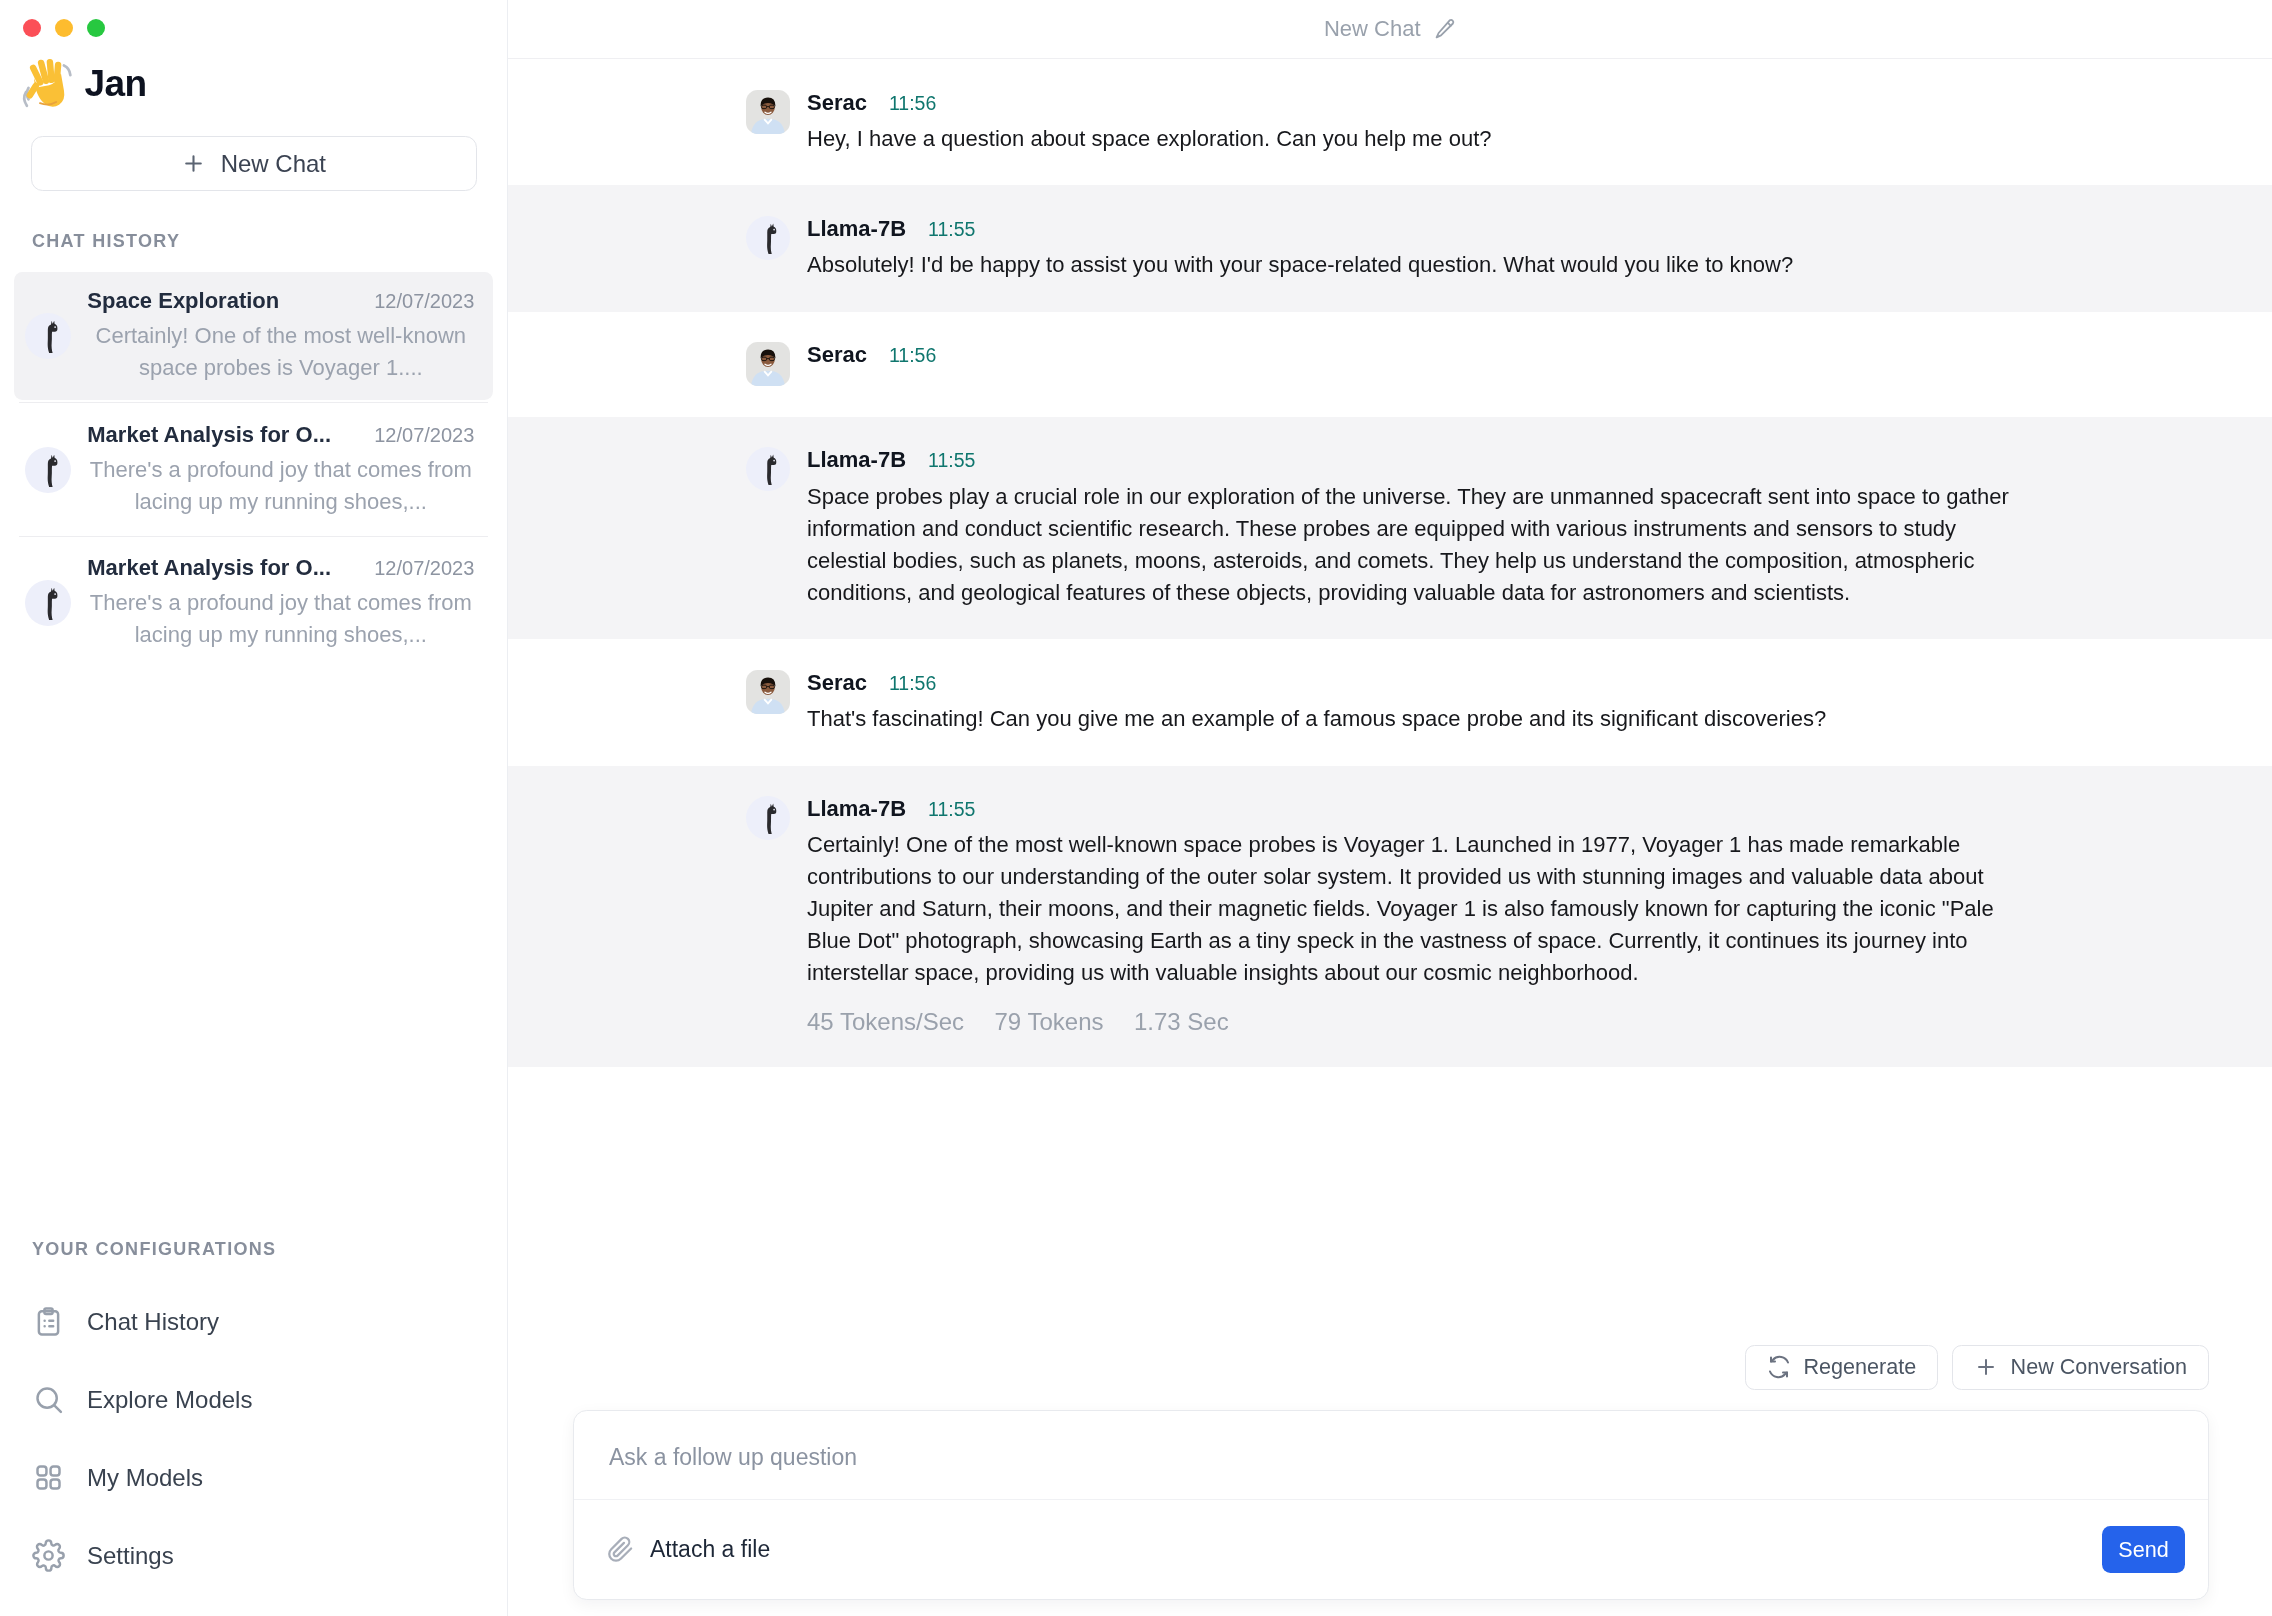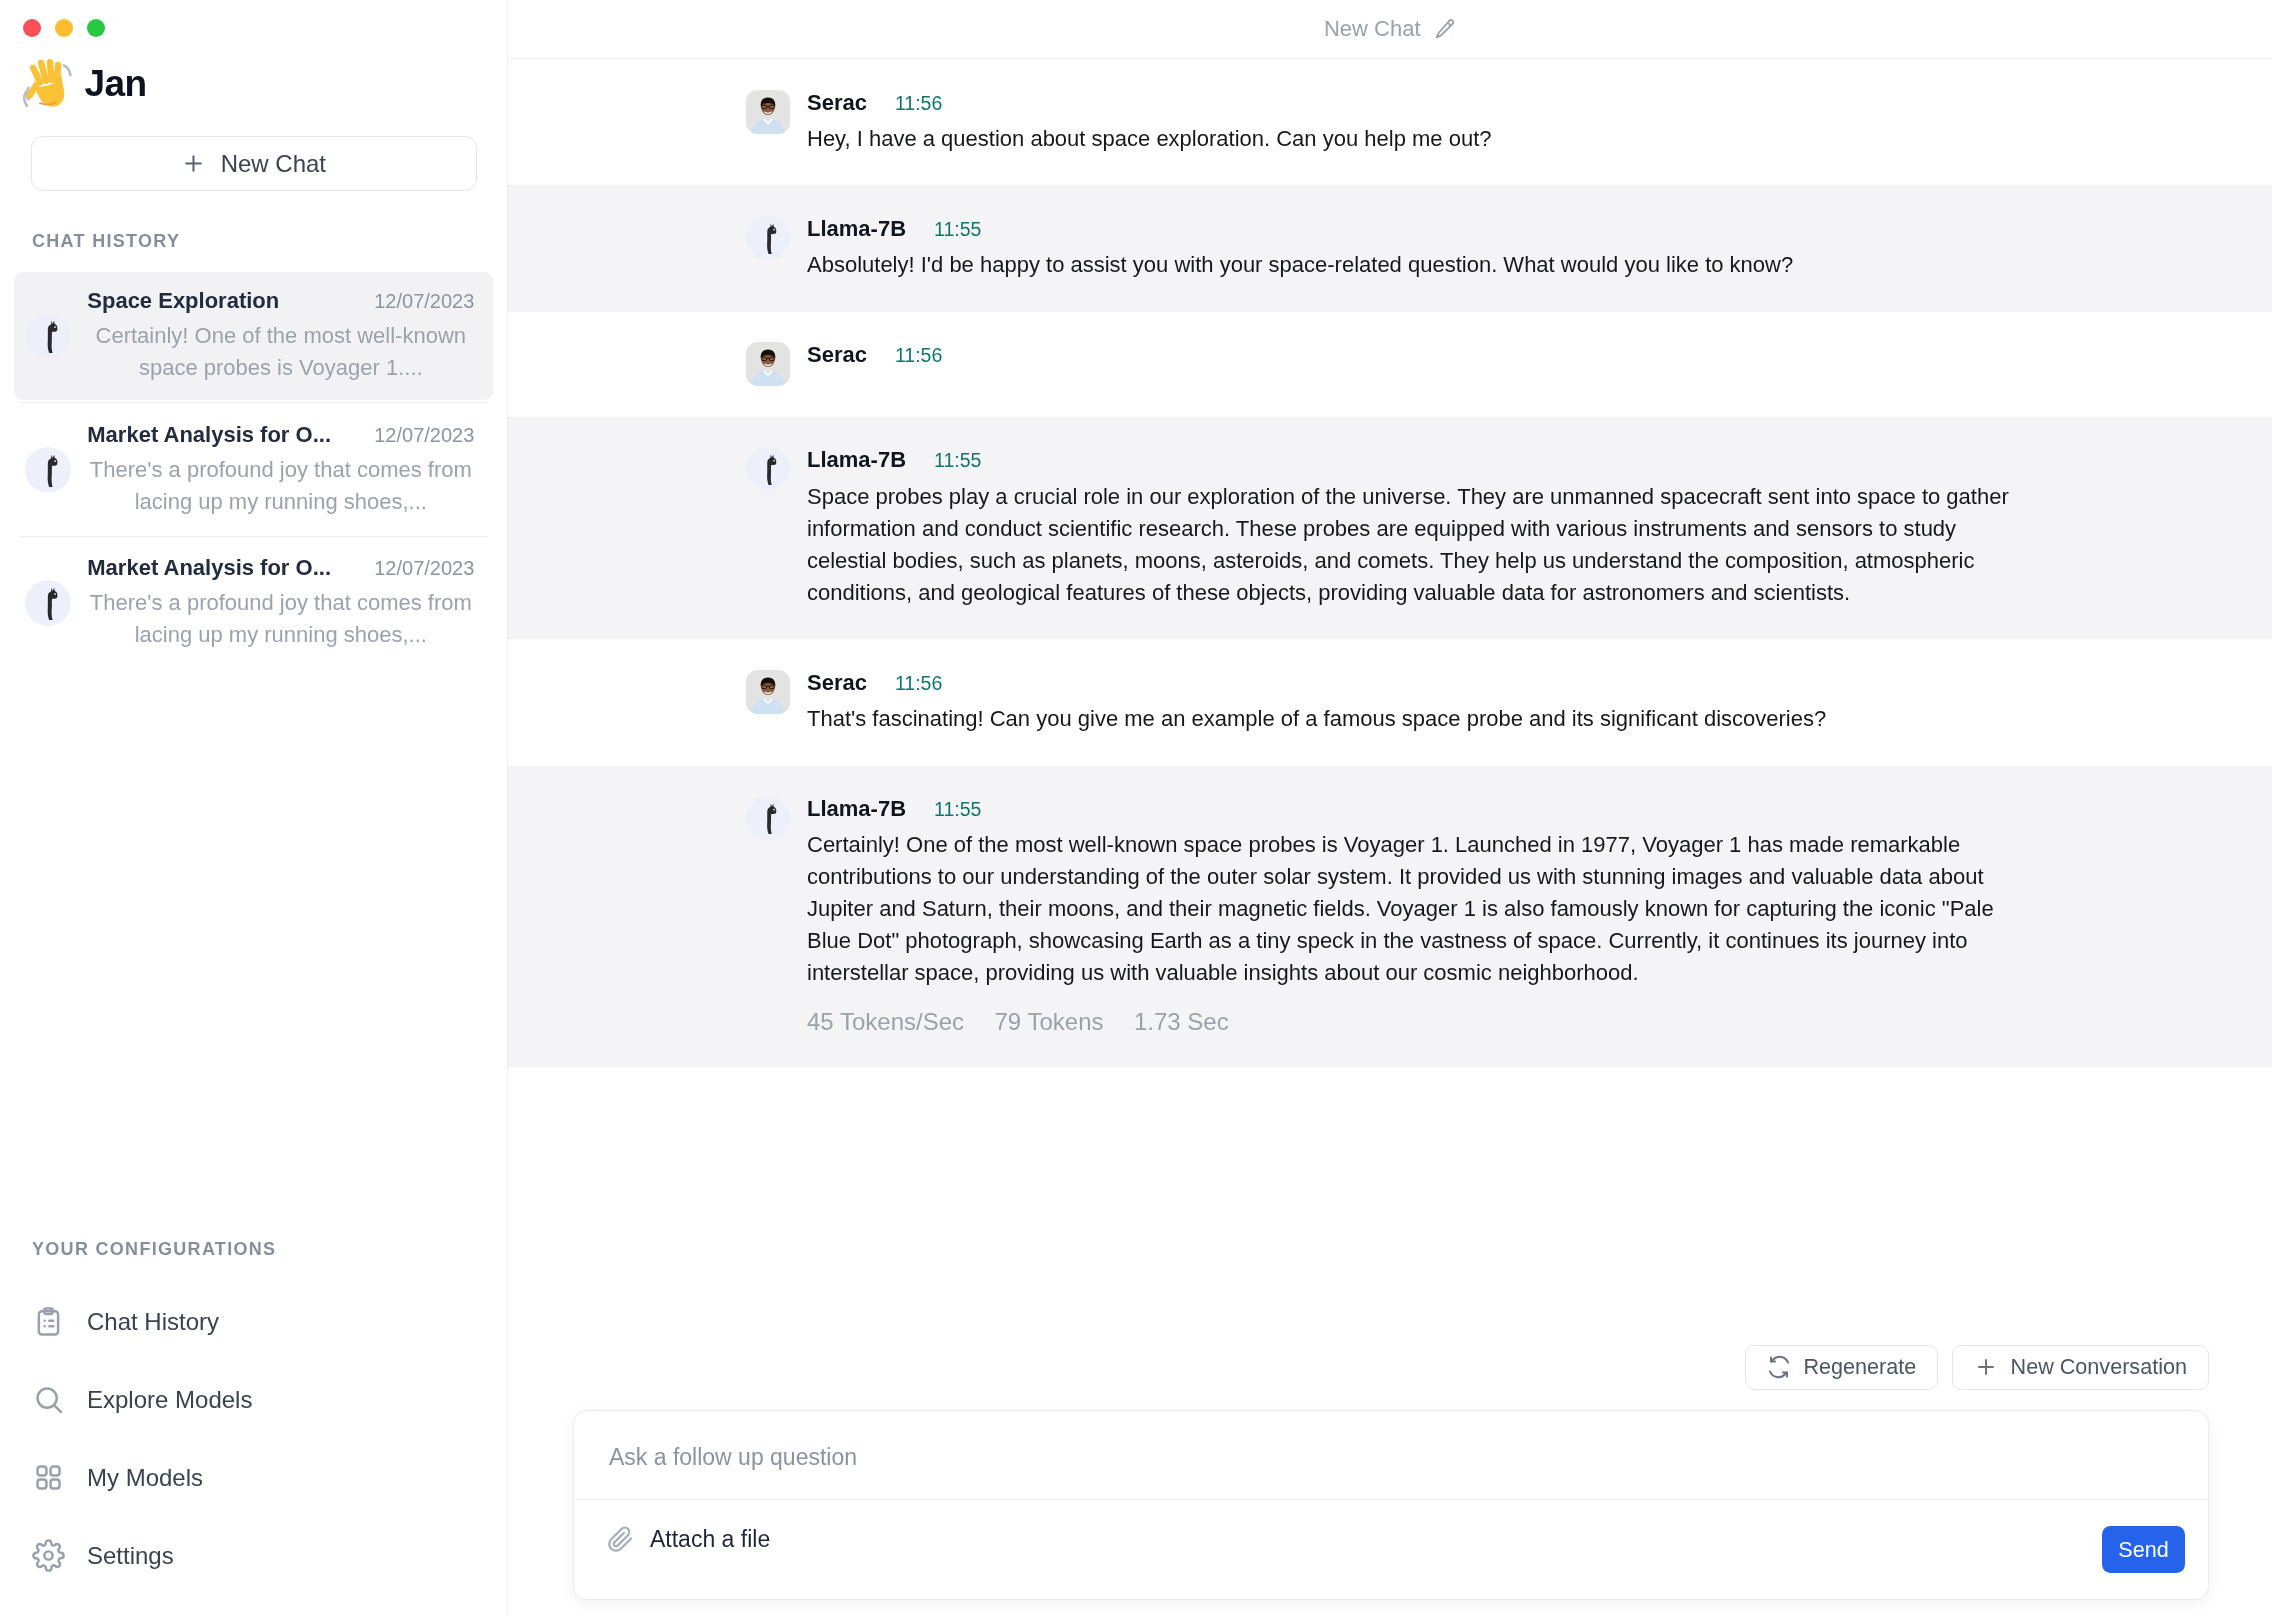--- a/index.html
+++ b/index.html
@@ -84,21 +84,21 @@
   .msg.assistant { background:#f4f4f6; }
   .mavatar { width:44px; height:44px; flex:none; overflow:hidden; }
   .mavatar.user { border-radius:11.6px; }
   .mavatar.assistant {
     border-radius:50%; background:#edeffa;
     display:flex; align-items:center; justify-content:center;
   }
   .mavatar.user svg { width:44px; height:44px; }
   .mavatar.assistant svg { height:32px; }
   .mcontent { max-width:1226px; }
-  .mname-row { display:flex; align-items:baseline; gap:28px; line-height:26px; }
+  .mname-row { display:flex; align-items:baseline; gap:22px; line-height:26px; }
   .mname { font-size:22px; font-weight:700; color:#10151f; }
   .mtime { font-size:19.5px; color:#0f766e; }
   .mtext { margin-top:7.4px; font-size:22px; line-height:32px; color:#17181c; }
   .mstats { display:flex; gap:30.5px; margin-top:19px; font-size:24px; color:#9aa1ac; }
 
   .spacer { flex:1; }
 
   .factions { display:flex; justify-content:flex-end; gap:13.7px; padding:0 64px; flex:none; }
   .abtn {
     height:45px; border:1.1px solid #e3e5ea; border-radius:9.5px; background:#fff;
@@ -112,21 +112,21 @@
     border:1.1px solid #e8eaee; border-radius:13.7px; background:#fff;
     box-shadow:0 4.2px 14.7px rgba(20,20,40,.05);
   }
   .crow1 { padding:32px 33px 27px; }
   .crow1 input {
     border:0; outline:0; width:100%; font-size:23px; color:#4c1d95;
     font-family:inherit; background:transparent;
   }
   .crow1 input::placeholder { color:#8b93a1; }
   .cdivider { height:1.1px; background:#f0f1f4; }
-  .crow2 { display:flex; align-items:flex-start; gap:16px; padding:26px 23px 26px 33px; }
+  .crow2 { display:flex; align-items:center; gap:16px; padding:26px 23px 26px 33px; }
   .crow2 .clip { width:27px; height:27px; color:#a8aeb9; flex:none; cursor:pointer; }
   .attach-label { font-size:23px; color:#1d2737; flex:1; cursor:pointer; }
   .send {
     width:83px; height:47px; border:none; border-radius:8.4px;
     background:#2563eb; color:#fff; font-size:21.6px; font-family:inherit;
     display:flex; align-items:center; justify-content:center; cursor:pointer;
   }
 </style>
 </head>
 <body>

